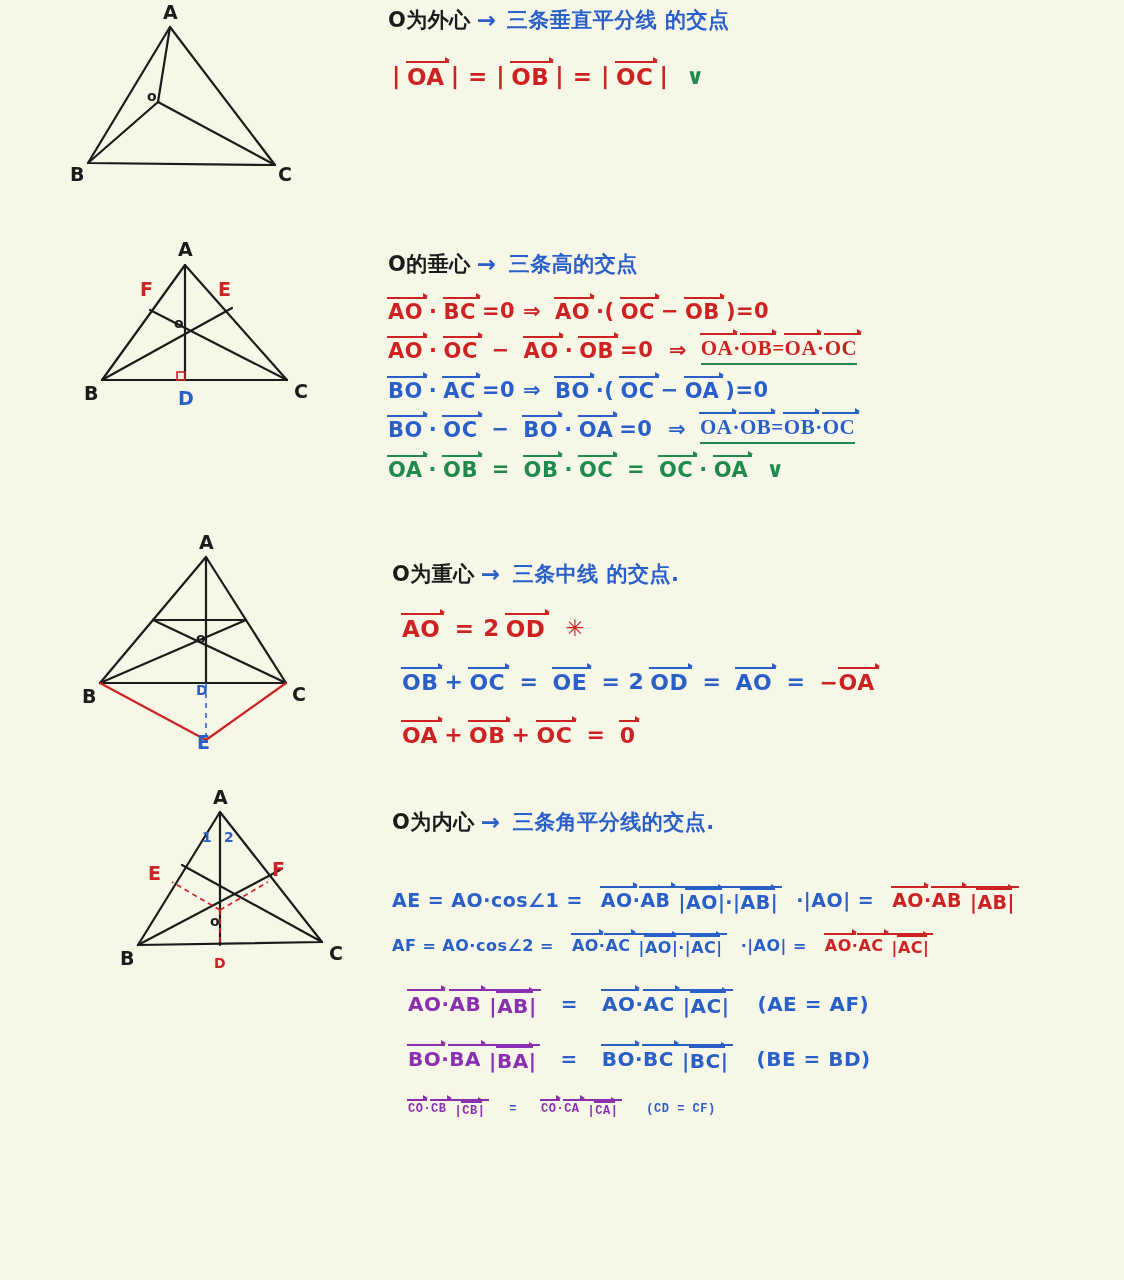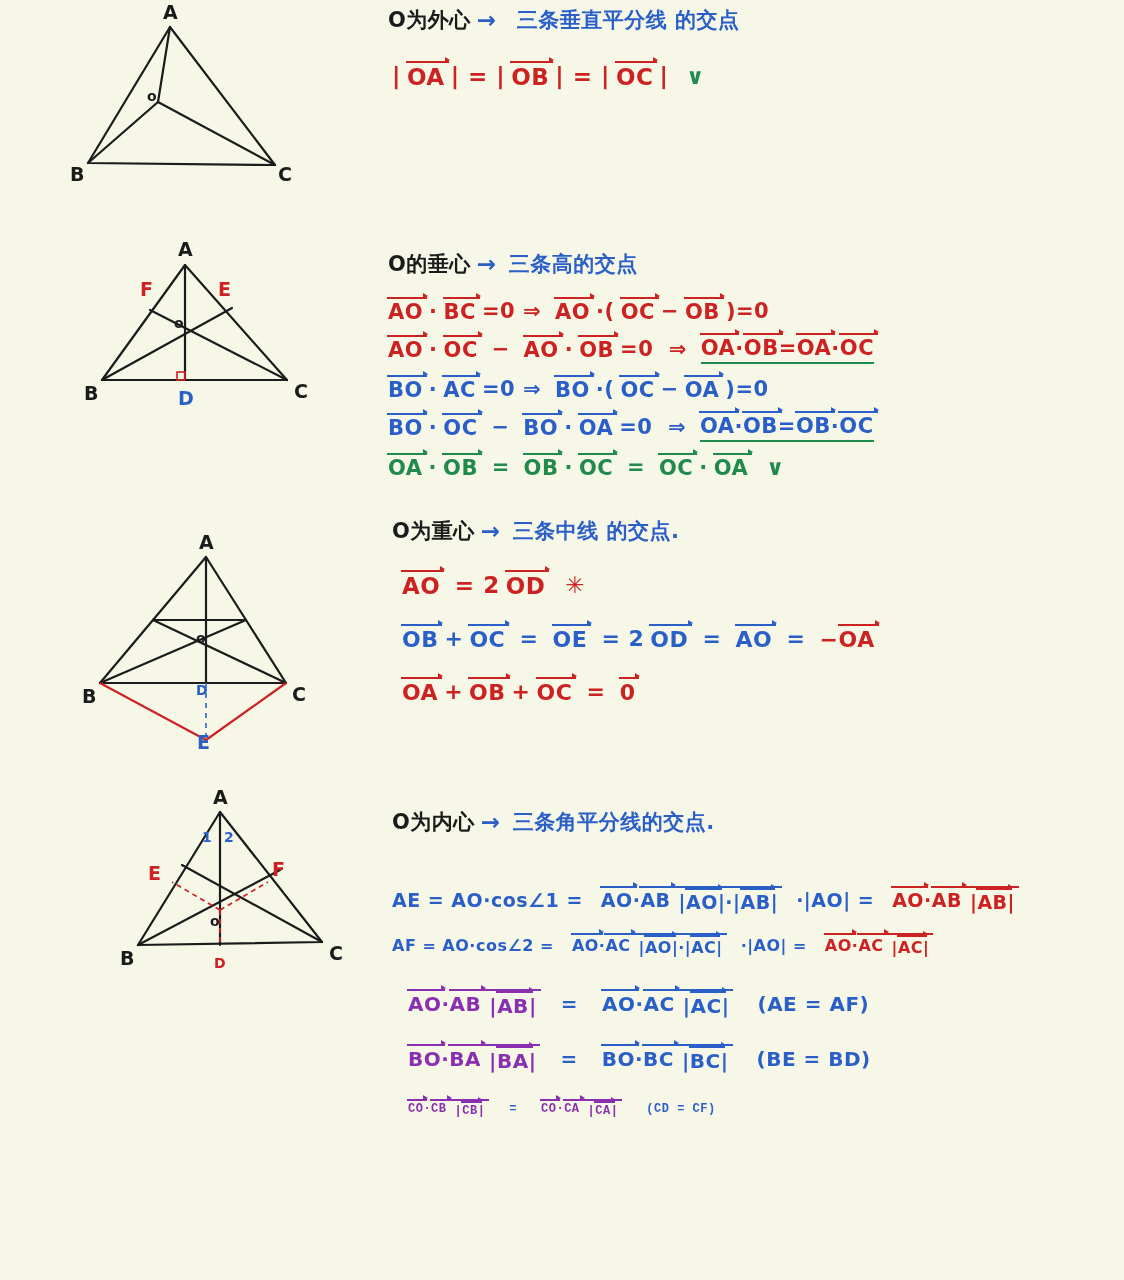--- a/index.html
+++ b/index.html
@@ -34,21 +34,21 @@
     content:""; position:absolute; right:-5px; top:-5px;
     border-left:5px solid currentColor;
     border-top:3px solid transparent;
     border-bottom:3px solid transparent;
   }
   
   .frac { display:inline-flex; align-items:center; vertical-align:middle; }
   .frac .num { padding:0 4px 1px 4px; }
   .frac .den { padding:1px 4px 0 4px; border-top:2px solid currentColor; }
 
-  .ul-green { border-bottom:2.5px solid #1f8a4c; }
+  .ul-green { border-bottom:2.5px solid #1f8a4c;font-family:Liberation Serif, serif; }
   .chk { font-size:22px; font-weight:700; }
 
   svg { overflow:visible; display:block; }
   .lbl { font-family:"DejaVu Sans", sans-serif; font-weight:600; font-size:19px; }
   .lbl-s { font-family:"DejaVu Sans", sans-serif; font-weight:600; font-size:14px; }
 </style>
 </head>
 <body>
 
 <div class="page">
@@ -65,21 +65,21 @@
       <text class="lbl" x="0" y="176" fill="#1b1b1b">B</text>
       <text class="lbl" x="208" y="176" fill="#1b1b1b">C</text>
       <text class="lbl-s" x="77" y="96" fill="#1b1b1b">o</text>
     </svg>
   </div>
 
   <div class="notes" style="left:388px; top:6px;">
     <div class="line hw" style="font-size:21px;">
       <span class="dark">O为外心</span>
       <span class="blue" style="font-size:23px;">→</span>
-      <span class="blue" style="margin-left:14px;">三条垂直平分线 的交点</span>
+      <span class="blue" style="margin-left:4px;">三条垂直平分线 的交点</span>
     </div>
 
 
     <div class="line hw red" style="font-size:23px; margin-top:28px; margin-left:4px;">
       <span>|</span>
         <span class="vec">OA</span>
         <span>|&nbsp;=&nbsp;|</span>
         <span class="vec">OB</span>
         <span>|&nbsp;=&nbsp;|</span>
         <span class="vec">OC</span>
@@ -195,21 +195,21 @@
       <path d="M128 148 L128 200" stroke="#2a5fc8" stroke-width="1.6" stroke-dasharray="5 5" fill="none"></path>
       <text class="lbl" x="121" y="14" fill="#1b1b1b">A</text>
       <text class="lbl" x="4" y="168" fill="#1b1b1b">B</text>
       <text class="lbl" x="214" y="166" fill="#1b1b1b">C</text>
       <text class="lbl-s" x="118" y="160" fill="#2a5fc8">D</text>
       <text class="lbl" x="119" y="214" fill="#2a5fc8">E</text>
       <text class="lbl-s" x="118" y="108" fill="#1b1b1b">o</text>
     </svg>
   </div>
 
-  <div class="notes" style="left:392px; top:517px;text-align:center;">
+  <div class="notes" style="left:392px; top:560px;text-align:center;">
     <div class="line hw" style="font-size:21px;">
       <span class="dark">O为重心</span>
       <span class="blue" style="font-size:23px;">→</span>
       <span class="blue" style="margin-left:6px;">三条中线 的交点.</span>
     </div>
 
     <div class="line hw red" style="font-size:23px; margin-top:26px; margin-left:10px;">
       <span class="vec">AO</span>
         <span>&nbsp;=&nbsp;2</span>
         <span class="vec">OD</span>

